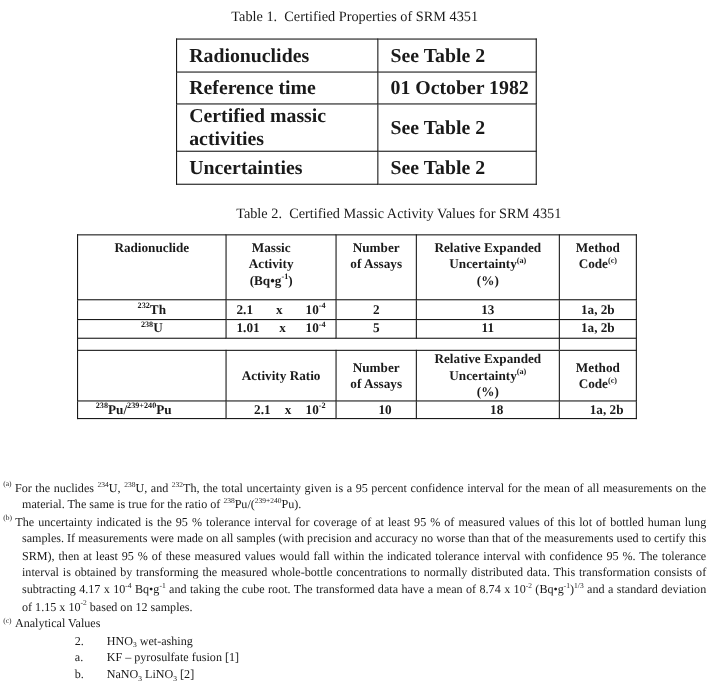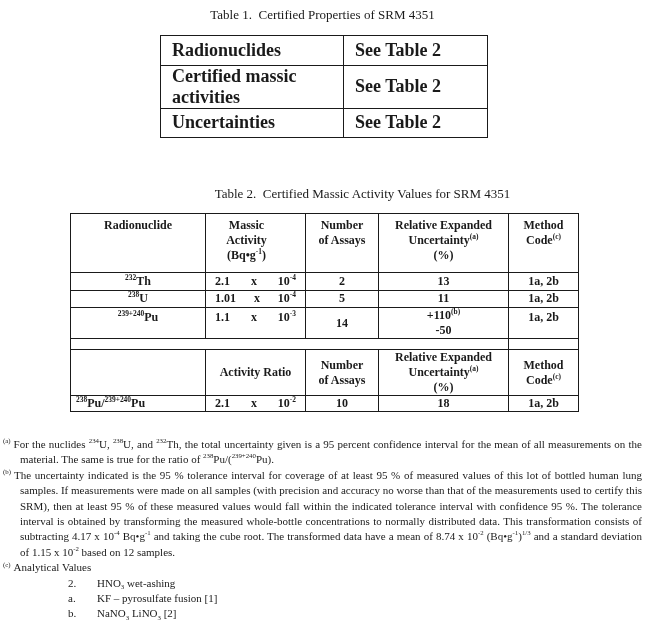--- a/index.html
+++ b/index.html
@@ -19,21 +19,21 @@
       text-align:center;}
   .t2 td{padding:0;vertical-align:middle;white-space:pre-line;line-height:1.25;}
   tr.r-head td{height:54px;vertical-align:top;padding-top:4px;}
   td.h-qty{padding-right:18px;}
   tr.r-data td{height:16.5px;}
   tr.r-pu td{height:24px;}
   td.v-top{vertical-align:top;padding-top:2px;}
   tr.r-sep td{height:10px;}
   td.sep-l{border-right:none;}
   tr.r-head2 td{height:43px;}
-  tr.r-ratio td{height:15px;}
+  tr.r-ratio td{height:15px;padding-left:16px;}
   td.nuc-left{text-align:left;padding-left:5px;}
   .fv{display:flex;justify-content:space-between;align-items:baseline;padding:0 9px;}
 
   sup{font-size:0.62em;vertical-align:super;line-height:0;}
   sub{font-size:0.62em;vertical-align:baseline;position:relative;top:0.3em;line-height:0;}
 
   .footnotes{position:absolute;left:3px;top:437px;width:639px;font-size:11px;
              line-height:15.4px;text-align:justify;}
   .footnote{padding-left:17px;text-indent:-17px;}
   .fn-marker{margin-right:3px;}
@@ -49,20 +49,24 @@
 
   <table class="t1">
     <colgroup>
         <col style="width:183px">
         <col style="width:144px">
       </colgroup>
     <tbody>
       <tr>
         <td>Radionuclides</td>
         <td>See Table 2</td>
+      </tr>
+      <tr>
+        <td>Reference time</td>
+        <td>01 October 1982</td>
       </tr>
       <tr>
         <td>Certified massic activities</td>
         <td>See Table 2</td>
       </tr>
       <tr>
         <td>Uncertainties</td>
         <td>See Table 2</td>
       </tr>
     </tbody>
@@ -111,32 +115,20 @@
         <td><div class="fv">
           <span>1.01</span>
           <span>x</span>
           <span>10<sup>-4</sup></span>
         </div></td>
         <td>5</td>
         <td>11</td>
         <td>1a, 2b</td>
       </tr>
 
-      <tr class="r-pu">
-        <td class="v-top"><sup>239+240</sup>Pu</td>
-        <td class="v-top"><div class="fv">
-          <span>1.1</span>
-          <span>x</span>
-          <span>10<sup>-3</sup></span>
-        </div></td>
-        <td>14</td>
-        <td>+110<sup>(b)</sup>
--50</td>
-        <td class="v-top">1a, 2b</td>
-      </tr>
 
       <tr class="r-sep">
         <td class="sep-l" colspan="4"></td>
         <td></td>
       </tr>
 
       <tr class="r-head2">
         <td></td>
         <td>Activity Ratio</td>
         <td>Number

